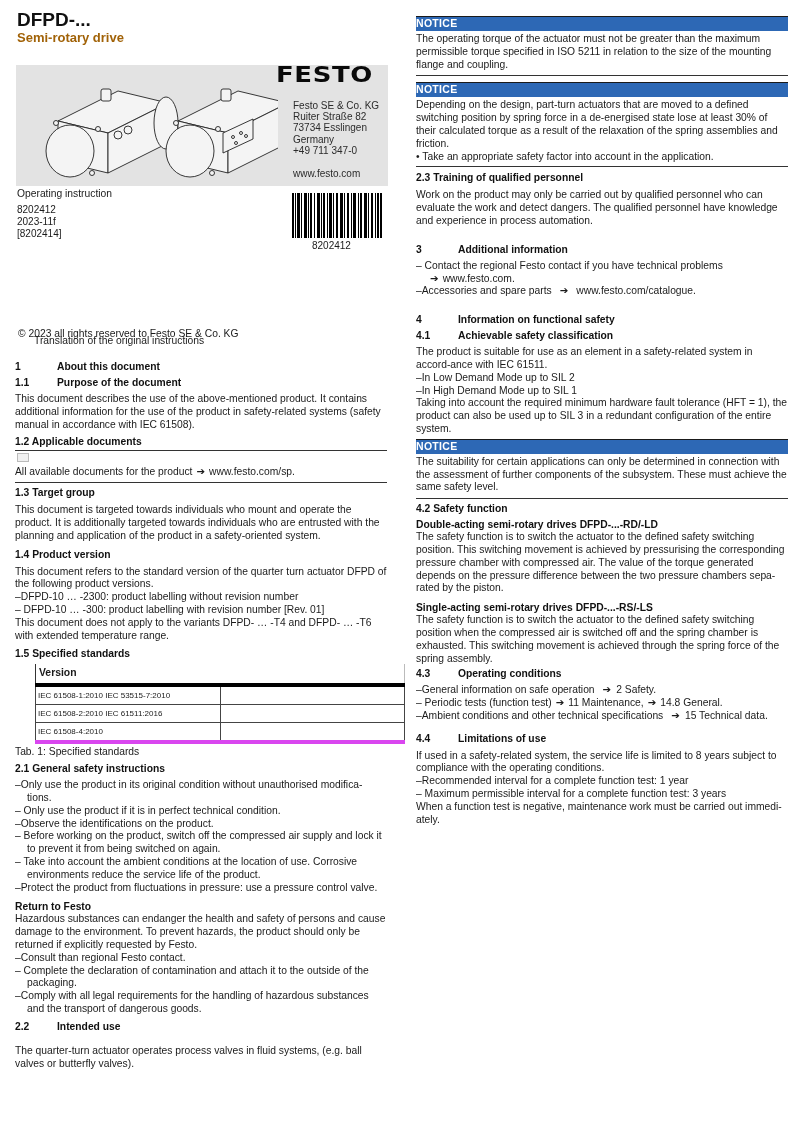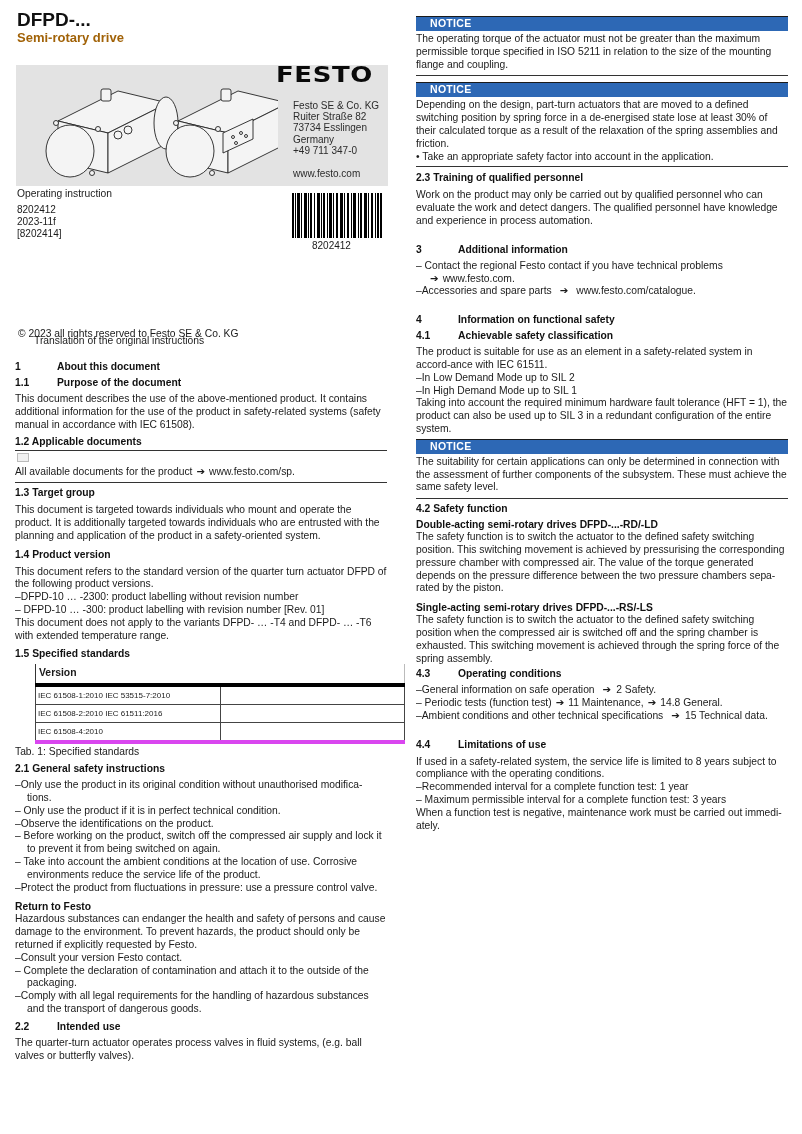--- a/index.html
+++ b/index.html
@@ -22,21 +22,21 @@
   .barcode { position: absolute; left: 292px; top: 193px; width: 90px; height: 45px; }
   .barcode-num { position: absolute; left: 312px; top: 239px; font-size: 10px; }
 
   .p { font-size: 10.3px; line-height: 12.8px; color: #1a1a1a; }
   .h-num { display: inline-block; width: 42px; font-weight: bold; }
   .h { font-weight: bold; font-size: 10.3px; color: #111; }
   .rule { height: 0; border-top: 1.5px solid #333; }
   .bullet { padding-left: 12px; text-indent: -12px; }
   .arrow { font-weight: bold; margin: 0 4px; }
 
-  .notice-bar { background: #2d68b5; color: #fff; font-weight: bold; font-size: 10.5px; line-height: 13px; padding-left: 14px; height: 15px; border-top: 1.5px solid #1a1a1a; letter-spacing: 0.3px; }
+  .notice-bar { background: #2d68b5; color: #fff; font-weight: bold; font-size: 10.5px; line-height: 13px; height: 15px; border-top: 1.5px solid #1a1a1a; letter-spacing: 0.3px; }
   .notice-end { border-top: 1.5px solid #333; }
 
   table.std { border-collapse: collapse; width: 370px; font-size: 8px; }
   table.std th { text-align: left; font-size: 10.4px; font-weight: bold; padding: 2px 3px 4px 3px; border-left: 1px solid #333; border-right: 1px solid #bbb; border-bottom: 4px solid #000; }
   table.std td { border: 1px solid #444; padding: 2px 2px; height: 15px; }
   table.std tr:last-child td { border-bottom: 4px solid #d946ef; }
 </style>
 </head>
 <body>
 
@@ -177,26 +177,26 @@
     <div class="p bullet">–Only use the product in its original condition without unauthorised modifica-tions.</div>
     <div class="p bullet">–  Only use the product if it is in perfect technical condition.</div>
     <div class="p bullet">–Observe the identifications on the product.</div>
     <div class="p bullet">–  Before working on the product, switch off the compressed air supply and lock it to prevent it from being switched on again.</div>
     <div class="p bullet">–  Take into account the ambient conditions at the location of use. Corrosive environments reduce the service life of the product.</div>
     <div class="p bullet">–Protect the product from fluctuations in pressure: use a pressure control valve.</div>
   </div>
 
   <div class="h" style="margin-top:6px;">Return to Festo</div>
   <div class="p">Hazardous substances can endanger the health and safety of persons and cause damage to the environment. To prevent hazards, the product should only be returned if explicitly requested by Festo.</div>
-  <div class="p bullet">–Consult your version Festo contact.</div>
+  <div class="p bullet">–Consult than regional Festo contact.</div>
   <div class="p bullet">–  Complete the declaration of contamination and attach it to the outside of the packaging.</div>
   <div class="p bullet">–Comply with all legal requirements for the handling of hazardous substances and the transport of dangerous goods.</div>
 
   <div class="h" style="margin-top:4px;"><span class="h-num">2.2</span><span>Intended use</span></div>
-  <div class="p" style="margin-top:4px;">The quarter-turn actuator operates process valves in fluid systems, (e.g. ball valves or butterfly valves).</div>
+  <div class="p" style="margin-top:12px;">The quarter-turn actuator operates process valves in fluid systems, (e.g. ball valves or butterfly valves).</div>
 </div>
 
 <div class="abs" style="left:416px; top:16px; width:372px;">
   <div class="notice-bar">NOTICE</div>
   <div class="p" style="margin-top:2px;">The operating torque of the actuator must not be greater than the maximum permissible torque specified in ISO 5211 in relation to the size of the mounting flange and coupling.</div>
   <div class="notice-end" style="margin-top:4px;"></div>
 
   <div class="notice-bar" style="margin-top:6px;">NOTICE</div>
   <div class="p" style="margin-top:2px;">Depending on the design, part-turn actuators that are moved to a defined switching position by spring force in a de-energised state lose at least 30% of their calculated torque as a result of the relaxation of the spring assemblies and friction.</div>
   <div class="p">• Take an appropriate safety factor into account in the application.</div>
@@ -225,18 +225,18 @@
   <div class="h" style="margin-top:3px;">Double-acting semi-rotary drives DFPD-...-RD/-LD</div>
   <div class="p">The safety function is to switch the actuator to the defined safety switching position. This switching movement is achieved by pressurising the corresponding pressure chamber with compressed air. The value of the torque generated depends on the pressure difference between the two pressure chambers sepa-rated by the piston.</div>
   <div class="h" style="margin-top:6px;">Single-acting semi-rotary drives DFPD-...-RS/-LS</div>
   <div class="p">The safety function is to switch the actuator to the defined safety switching position when the compressed air is switched off and the spring chamber is exhausted. This switching movement is achieved through the spring force of the spring assembly.</div>
 
   <div class="h" style="margin-top:2px;"><span class="h-num">4.3</span><span>Operating conditions</span></div>
   <div class="p" style="margin-top:4px;"><span>–General information on safe operation</span><span class="arrow" style="margin:0 5px 0 8px;">➔</span><span>2 Safety.</span></div>
   <div class="p"><span>–  Periodic tests (function test)</span><span class="arrow">➔</span><span>11 Maintenance,</span><span class="arrow">➔</span><span>14.8 General.</span></div>
   <div class="p"><span>–Ambient conditions and other technical specifications</span><span class="arrow" style="margin:0 5px 0 8px;">➔</span><span>15 Technical data.</span></div>
 
-  <div class="h" style="margin-top:15px;"><span class="h-num">4.4</span><span>Limitations of use</span></div>
+  <div class="h" style="margin-top:9px;"><span class="h-num">4.4</span><span>Limitations of use</span></div>
   <div class="p" style="margin-top:5px;">If used in a safety-related system, the service life is limited to 8 years subject to compliance with the operating conditions.</div>
   <div class="p">–Recommended interval for a complete function test: 1 year</div>
   <div class="p">–  Maximum permissible interval for a complete function test: 3 years</div>
   <div class="p">When a function test is negative, maintenance work must be carried out immedi-ately.</div>
 </div>
 
 </body></html>

